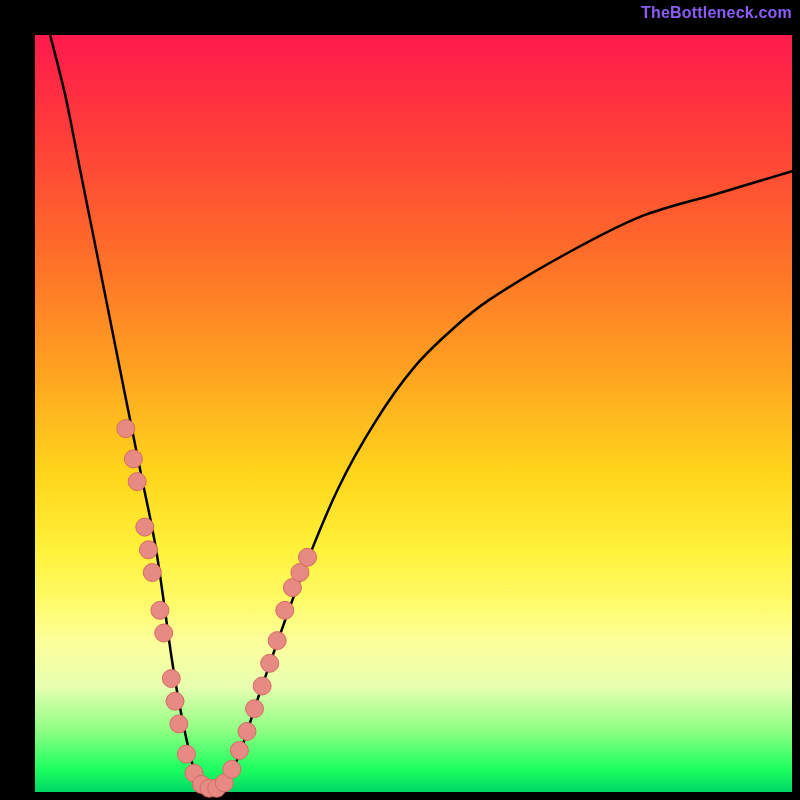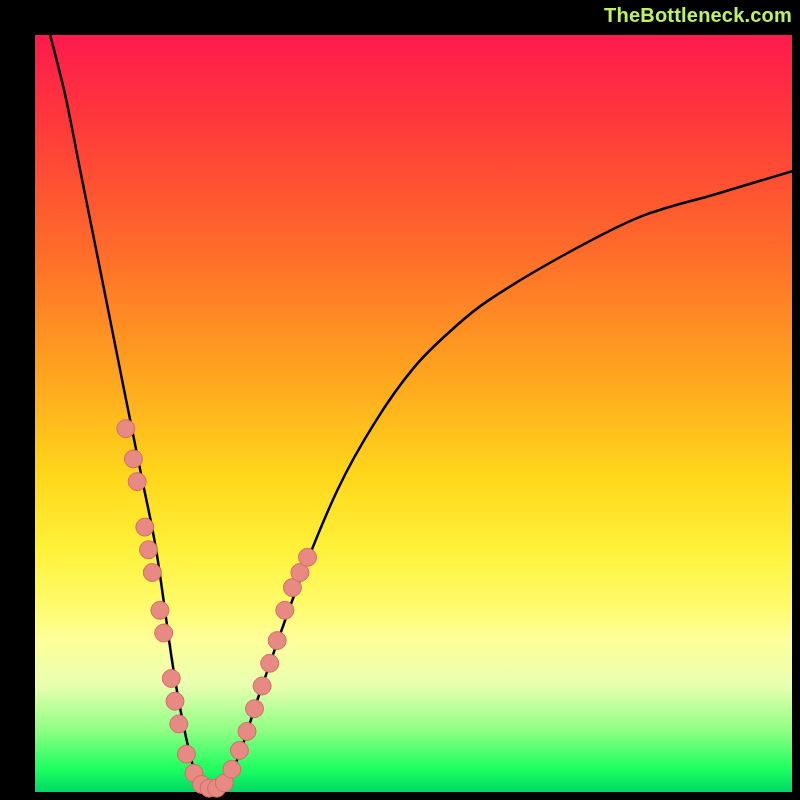--- a/index.html
+++ b/index.html
@@ -37,23 +37,23 @@
       #8cff82 92%,
       #1cff60 97%,
       #00d865 100%
     );
   }
   .watermark {
     position: absolute;
     top: 4px;
     right: 8px;
     font-family: Arial, Helvetica, sans-serif;
-    font-size: 20px;
+    font-size: 16px;
     font-weight: 600;
-    color: #bef264;
+    color: #8b5cf6;
     letter-spacing: 0.2px;
   }
   svg.curve {
     position: absolute;
     left: 0;
     top: 0;
     width: 757px;
     height: 757px;
     overflow: visible;
   }

